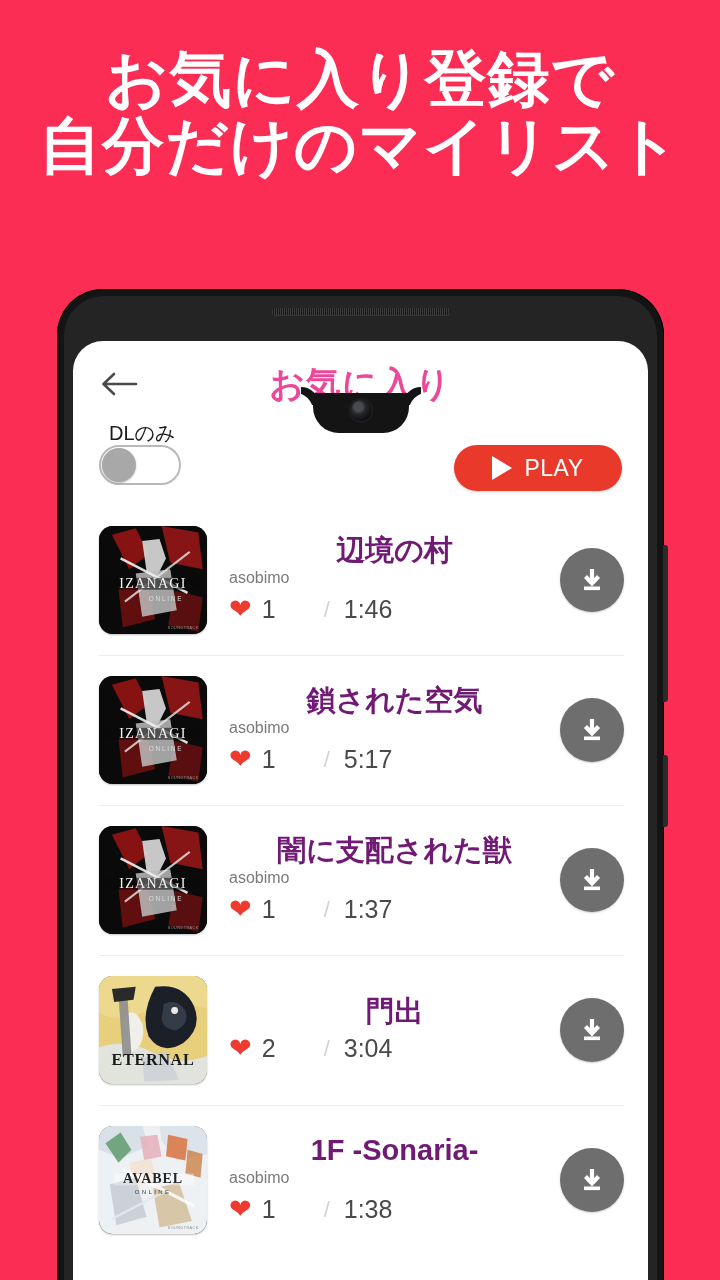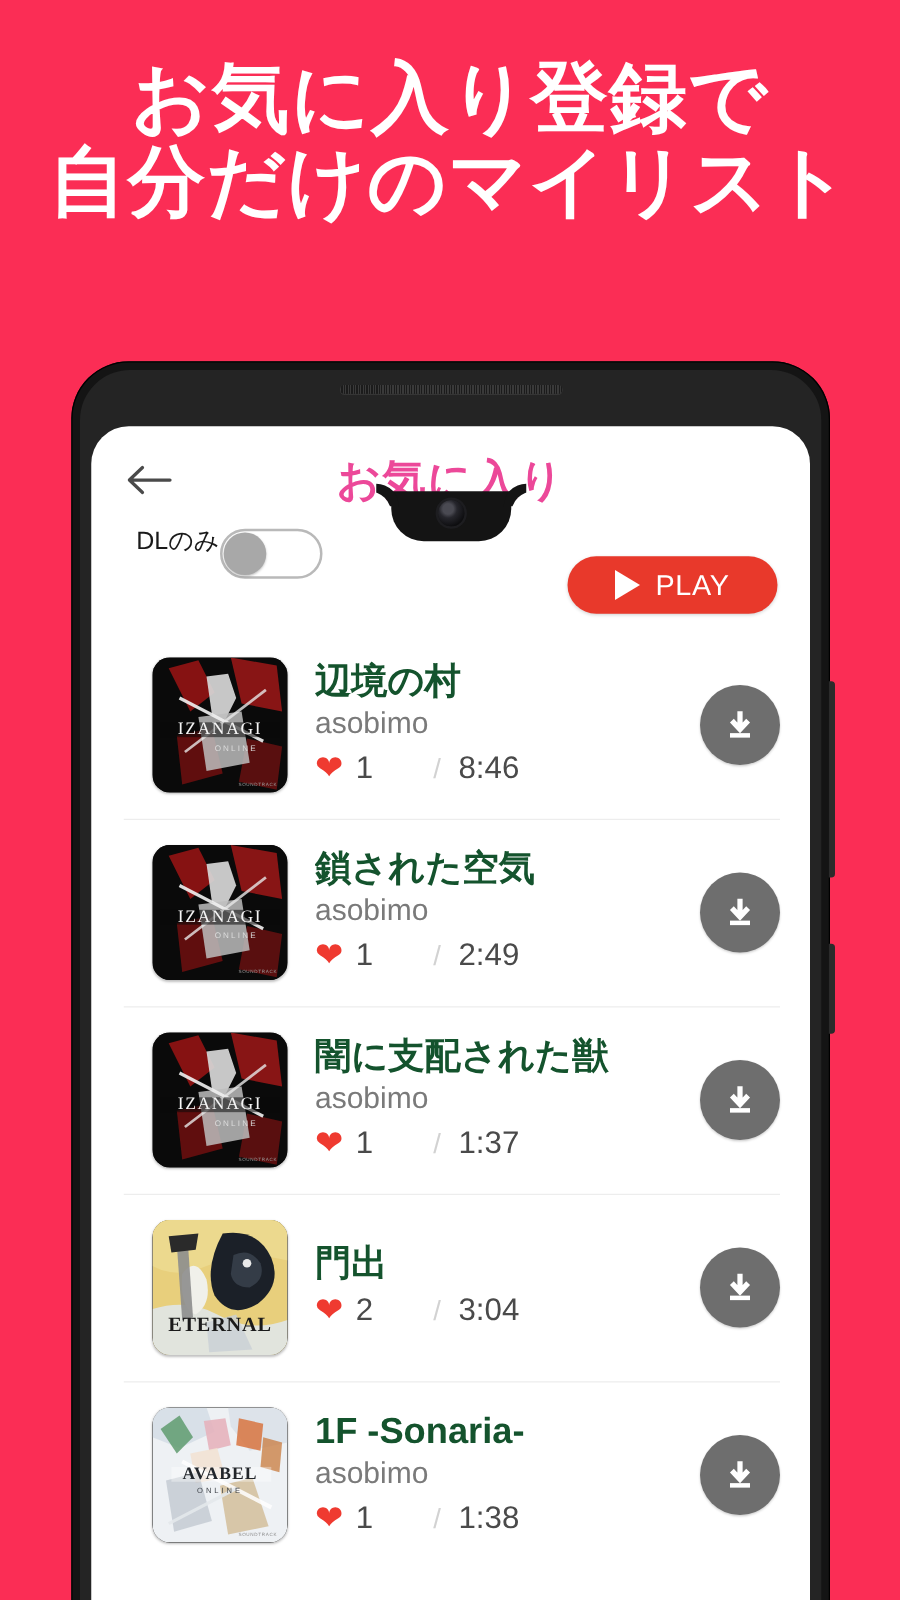--- a/index.html
+++ b/index.html
@@ -169,21 +169,21 @@
     position: relative;
     height: 78px;
     padding: 0 26px;
     box-sizing: border-box;
     display: flex;
     align-items: flex-start;
     justify-content: space-between;
   }
   .dl-toggle-wrap {
     display: flex;
-    flex-direction: row;
+    flex-direction: column;
     align-items: flex-start;
     margin-top: -4px;
   }
   .dl-toggle-label {
     font-size: 20px;
     color: #1a1a1a;
     line-height: 1;
     margin-left: 10px;
     margin-bottom: 2px;
   }
@@ -257,39 +257,39 @@
   }
   .thumb {
     width: 108px;
     height: 108px;
     border-radius: 14px;
     flex: none;
     overflow: hidden;
     position: relative;
     background: #111;
     box-shadow: 0 1px 2px rgba(0,0,0,0.25);
-    margin-left: 23px;
   }
   .thumb svg { display: block; width: 100%; height: 100%; }
   .track-meta {
     flex: 1 1 auto;
     min-width: 0;
     padding-left: 22px;
     padding-bottom: 2px;
   }
   .track-title {
     font-size: 29px;
     font-weight: bold;
-    color: #14532d;
+    color: #701a75;
     line-height: 1.15;
     white-space: nowrap;
     overflow: hidden;
+    text-align: center;
   }
   .track-artist {
-    font-size: 24px;
+    font-size: 16px;
     color: #7a7a7a;
     line-height: 1.3;
     margin-top: 1px;
     white-space: nowrap;
     overflow: hidden;
   }
   .track-stats {
     display: flex;
     align-items: center;
     margin-top: 6px;
@@ -393,21 +393,21 @@
             <text x="78" y="95" font-family="Liberation Sans, sans-serif" font-size="3.4" fill="#9b9b9b" text-anchor="middle" letter-spacing="0.5">SOUNDTRACK</text>
           </svg>
         </div>
         <div class="track-meta">
           <div class="track-title">辺境の村</div>
           <div class="track-artist">asobimo</div>
           <div class="track-stats">
             <span class="heart-icon">❤</span>
             <span class="like-count">1</span>
             <span class="stat-sep">/</span>
-            <span class="track-duration">8:46</span>
+            <span class="track-duration">1:46</span>
           </div>
         </div>
         <div class="download-button">
           <span>
             <svg width="34" height="34" viewBox="0 0 34 34" aria-hidden="true">
               <path d="M17 6 V18 M10.5 13.5 L17 20.5 L23.5 13.5" fill="none" stroke="#ffffff" stroke-width="4.2" stroke-linecap="butt" stroke-linejoin="miter"></path>
               <rect x="9" y="23.5" width="16" height="3.6" fill="#ffffff"></rect>
             </svg>
           </span>
         </div>
@@ -431,21 +431,21 @@
             <text x="78" y="95" font-family="Liberation Sans, sans-serif" font-size="3.4" fill="#9b9b9b" text-anchor="middle" letter-spacing="0.5">SOUNDTRACK</text>
           </svg>
         </div>
         <div class="track-meta">
           <div class="track-title">鎖された空気</div>
           <div class="track-artist">asobimo</div>
           <div class="track-stats">
             <span class="heart-icon">❤</span>
             <span class="like-count">1</span>
             <span class="stat-sep">/</span>
-            <span class="track-duration">2:49</span>
+            <span class="track-duration">5:17</span>
           </div>
         </div>
         <div class="download-button">
           <span>
             <svg width="34" height="34" viewBox="0 0 34 34" aria-hidden="true">
               <path d="M17 6 V18 M10.5 13.5 L17 20.5 L23.5 13.5" fill="none" stroke="#ffffff" stroke-width="4.2"></path>
               <rect x="9" y="23.5" width="16" height="3.6" fill="#ffffff"></rect>
             </svg>
           </span>
         </div>

